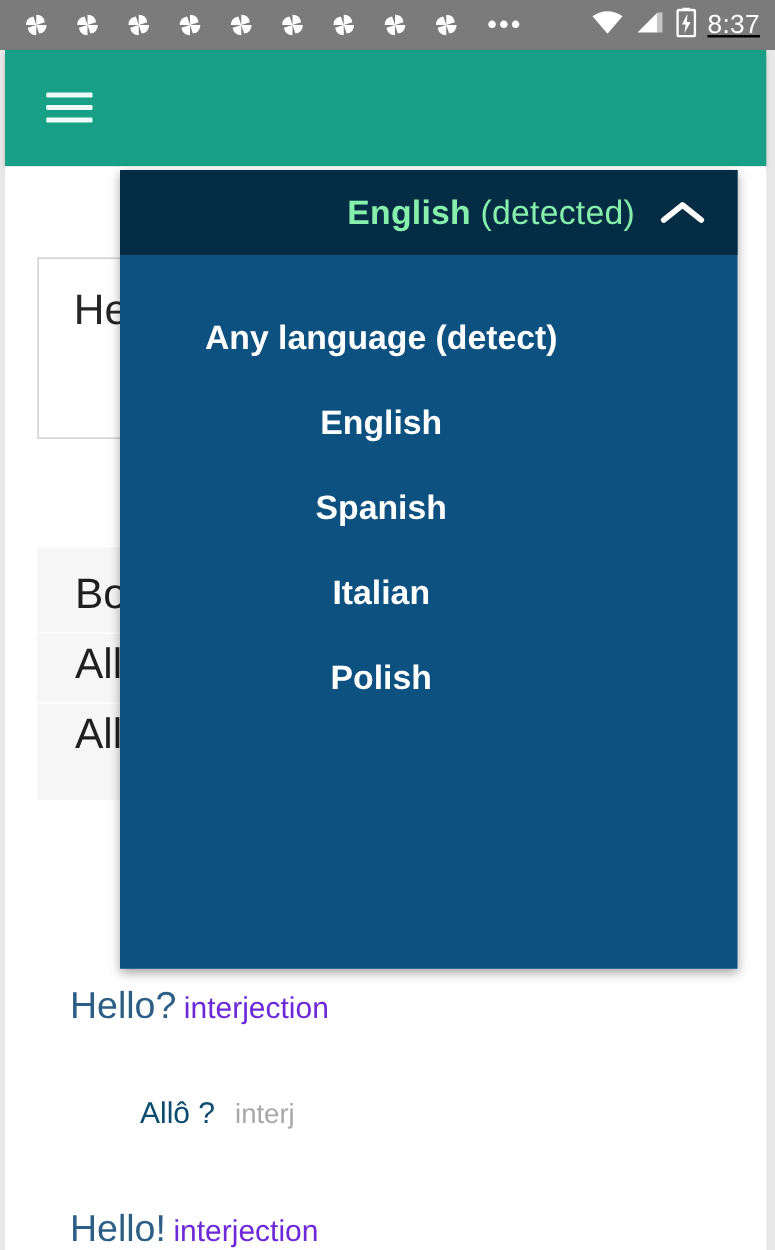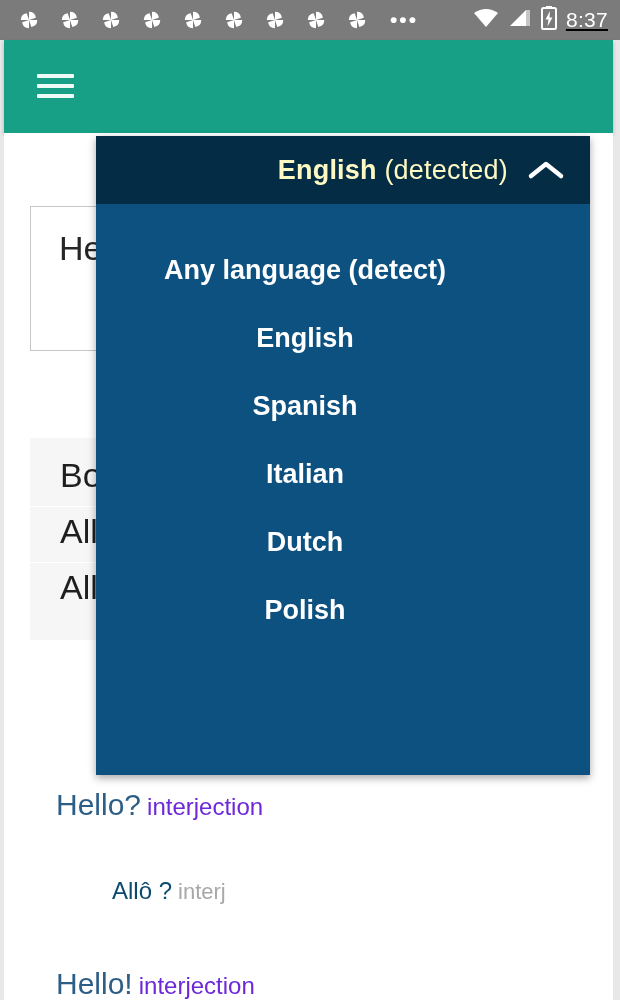--- a/index.html
+++ b/index.html
@@ -70,36 +70,36 @@
     position:absolute; left:0; width:400px; height:1px; background:#ffffff;
   }
 
   
   #dict { position:absolute; left:0; top:655px; width:609px; }
   .dict-head { padding:0 0 0 52px; white-space:nowrap; }
   .dict-word { font-size:30px; color:#2d5e86; }
   .dict-pos  { font-size:24px; color:#6d28d9; margin-left:6px; }
   .dict-sub  { padding:0 0 0 88px; white-space:nowrap; }
   .dict-sub-word { font-size:24px; color:#0c4a6e;margin-left:20px; }
-  .dict-sub-pos  { font-size:22px; color:#a8a8a8; margin-left:6px; }
+  .dict-sub-pos  { font-size:22px; color:#a8a8a8; margin-left:16px; }
   .gap-a { height:55px; }
   .gap-b { height:62px; }
 
   
   #dropdown {
     position:absolute; left:96px; top:136px; width:494px; height:639px;
     background:#0d5180;
     box-shadow:0 3px 8px rgba(0,0,0,.35);
   }
   #dd-header {
     position:relative; height:68px; background:#042c44;
     display:flex; align-items:center; justify-content:flex-end;
     padding-right:18px;
   }
-  #dd-title { font-size:27px; color:#fef9c3; letter-spacing:.2px; }
+  #dd-title { font-size:27px; color:#86efac; letter-spacing:.2px; }
   #dd-title b { font-weight:bold; }
   #dd-title span.light { font-weight:400; }
   #dd-chevron {
     width:52px; height:52px; display:flex; align-items:center; justify-content:center;
     margin-left:12px; cursor:pointer;
   }
   #dd-list { padding-top:14px; }
   .dd-item {
     height:68px; display:flex; align-items:flex-end; justify-content:center;
     color:#ffffff; font-size:27px; font-weight:bold; cursor:pointer;
@@ -232,21 +232,18 @@
       <div class="dd-item">
           <span class="dd-item-inner">English</span>
         </div>
       <div class="dd-item">
           <span class="dd-item-inner">Spanish</span>
         </div>
       <div class="dd-item">
           <span class="dd-item-inner">Italian</span>
         </div>
       <div class="dd-item">
-          <span class="dd-item-inner">Dutch</span>
-        </div>
-      <div class="dd-item">
           <span class="dd-item-inner">Polish</span>
         </div>
     </div>
   </div>
 
 </div>
 
 </body></html>

